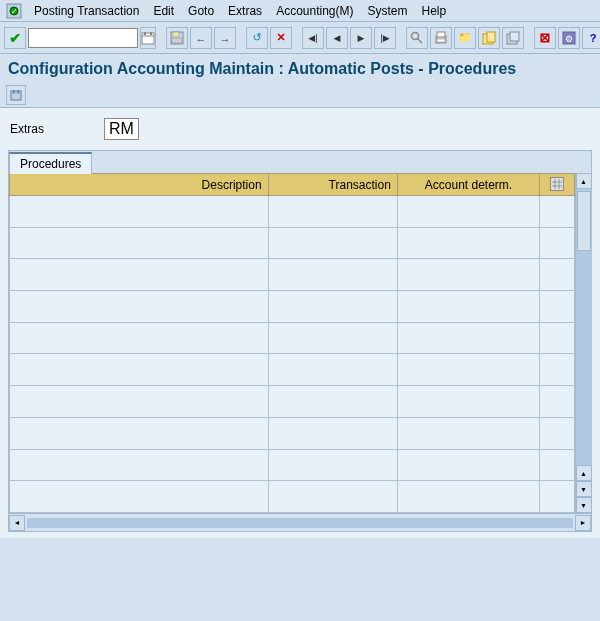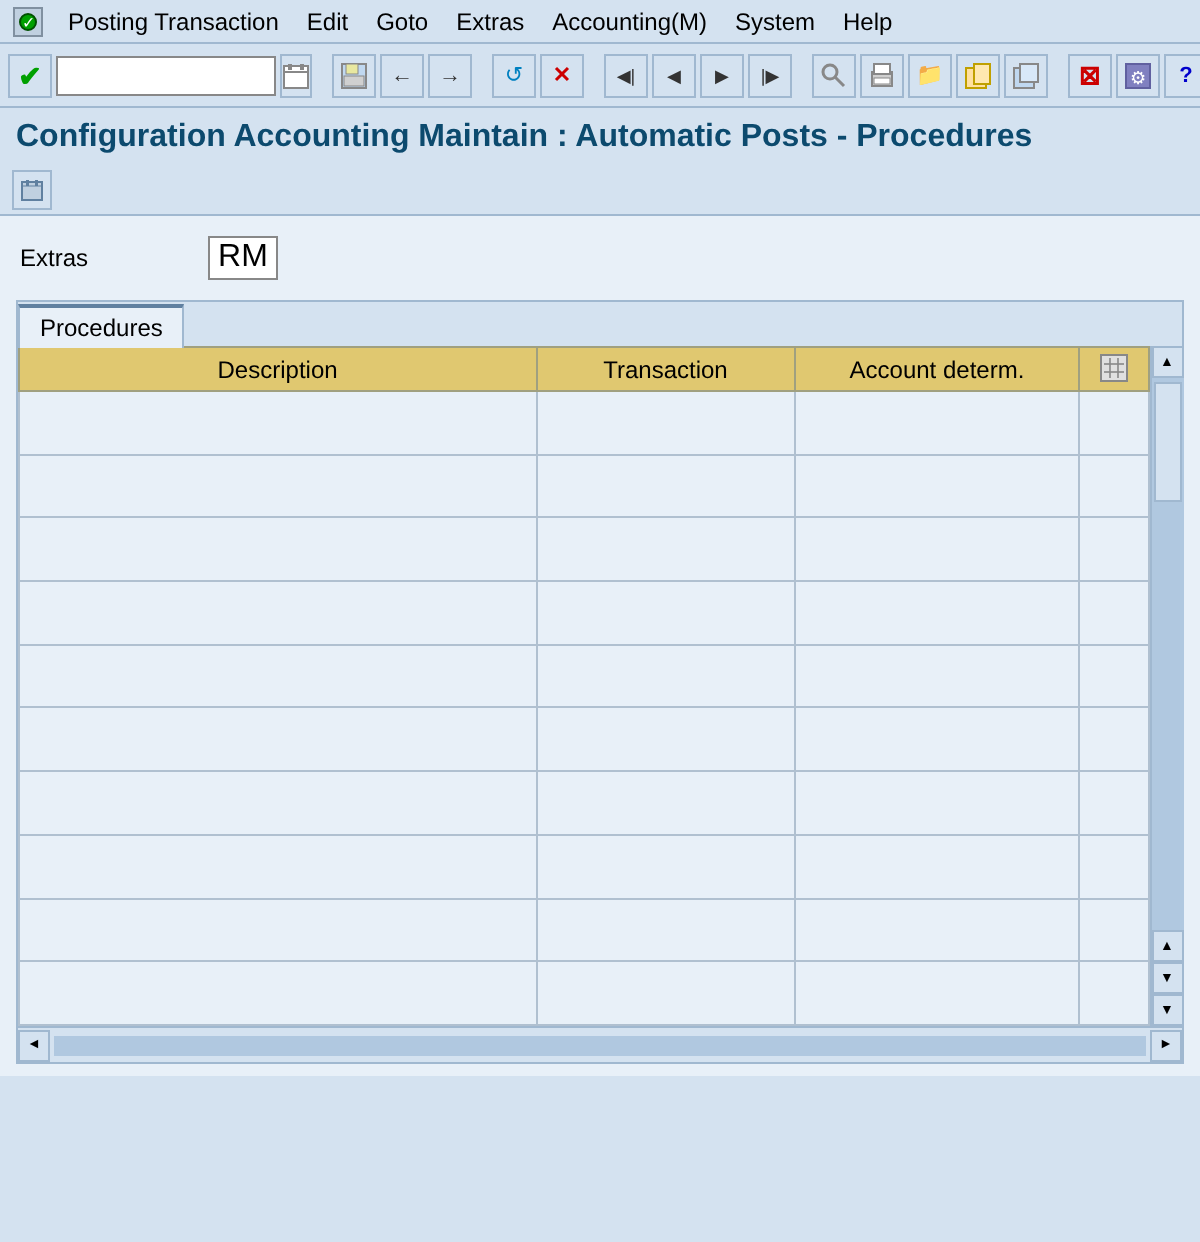--- a/index.html
+++ b/index.html
@@ -159,21 +159,21 @@
       font-size: 12px;
       width: 100%;
     }
     .data-table thead tr {
       background: #e0c870;
     }
     .data-table thead th {
       border: 1px solid #a0a080;
       padding: 3px 6px;
       font-weight: normal;
-      text-align: center;
+      text-align: right;
       color: #000;
     }
     .data-table thead th.center {
       text-align: center;
     }
     .data-table tbody tr {
       background: #e8f0f8;
     }
     .data-table tbody td {
       border: 1px solid #b0c0d0;

